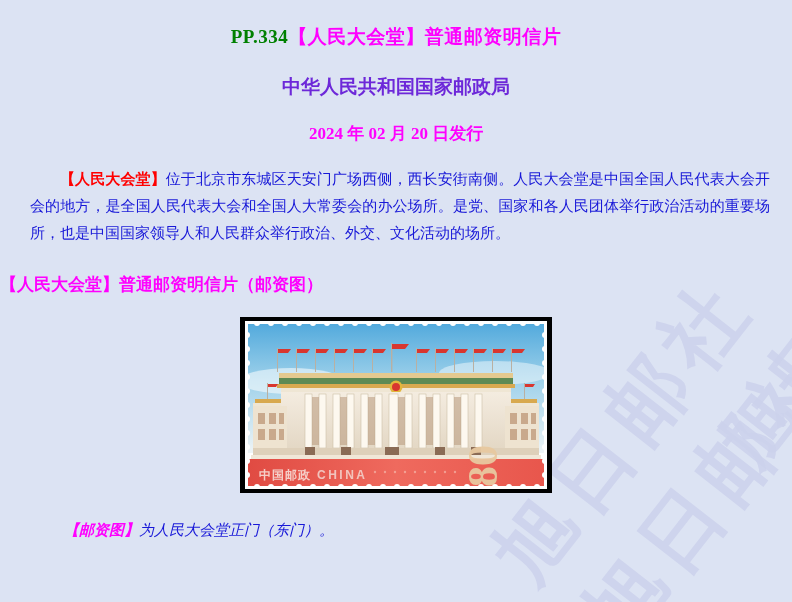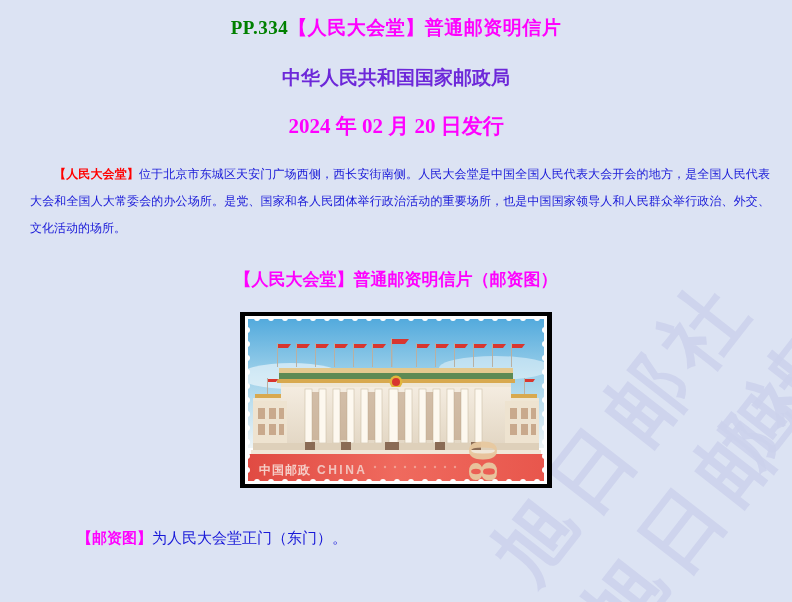--- a/index.html
+++ b/index.html
@@ -44,71 +44,71 @@
     position: relative;
     z-index: 2;
     width: 792px;
     height: 602px;
   }
 
   .title-block { text-align: center; }
 
   #doc-title {
     margin: 0;
-    padding-top: 18px;
+    padding-top: 27px;
     font-size: 19px;
     font-weight: bold;
     line-height: 1;
     letter-spacing: .5px;
   }
   #doc-subtitle {
     margin: 0;
     padding-top: 31px;
     font-size: 19px;
     font-weight: bold;
     color: #6d28d9;
     line-height: 1;
   }
   #doc-date {
     margin: 0;
     padding-top: 29px;
-    font-size: 21px;
+    font-size: 17px;
     font-weight: bold;
     color: #ff00ff;
     line-height: 1;
   }
 
   .code-green { color: #008000; }
   .brand-magenta { color: #ff00ff; }
   .brand-red { color: #ff0000; }
 
   #body-copy {
     margin: 0;
     padding: 0 22px 0 30px;
     color: #1818d8;
   }
   .para {
     margin: 0;
-    font-size: 12px;
+    font-size: 15px;
     line-height: 27px;
     text-align: justify;
     text-justify: inter-ideograph;
     text-indent: 2em;
   }
   #para-intro { padding-top: 24px; }
   #para-issue { padding-top: 11px; }
 
   .emph {
     font-weight: bold;
   }
 
   #section-heading {
     margin: 0;
     padding-top: 29px;
-    text-align: center;
+    text-align: left;
     font-size: 17px;
     font-weight: bold;
     color: #ff00ff;
     line-height: 1;
   }
 
   
   #stamp-figure {
     margin: 0;
     padding-top: 24px;
@@ -139,26 +139,27 @@
     right: 5px;
     bottom: 4px;
     overflow: hidden;
     background: #ffffff;
   }
 
   .stamp-svg { display: block; width: 100%; height: 100%; }
 
   
   #figure-caption {
-    margin: 17px;
+    margin: 4px;
     padding: 17px 22px 0 30px;
     font-size: 15px;
     line-height: 24px;
     color: #1818d8;
     text-indent: 2em;
+    font-style: italic;
   }
 </style>
 </head>
 <body>
 
 <div id="watermark-layer">
   <div class="wm wm-a">旭日邮社</div>
   <div class="wm wm-b">旭日邮社</div>
   <div class="wm wm-c">旭日邮社</div>
 </div>

